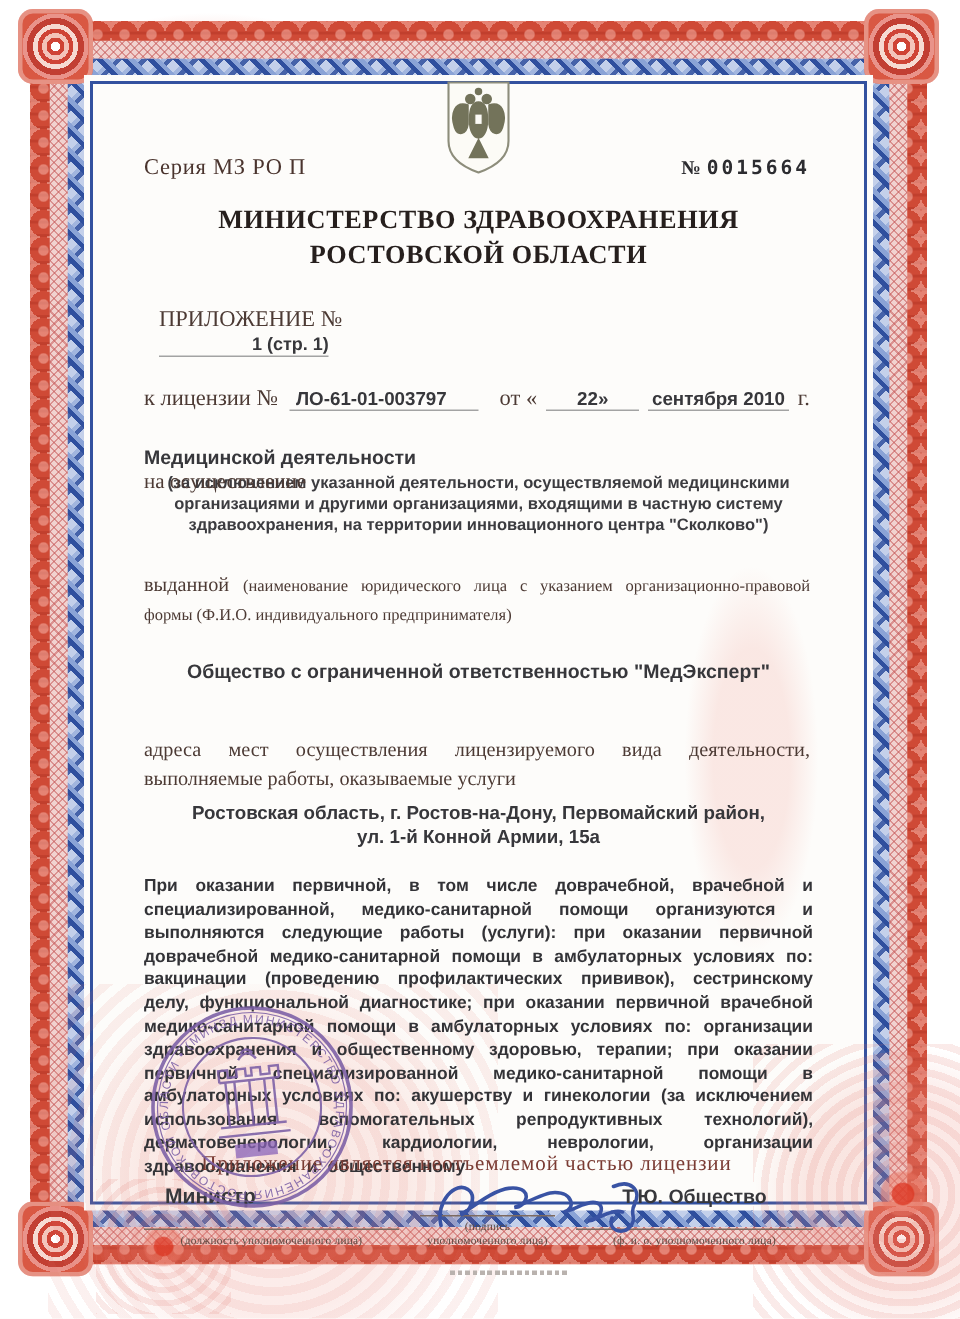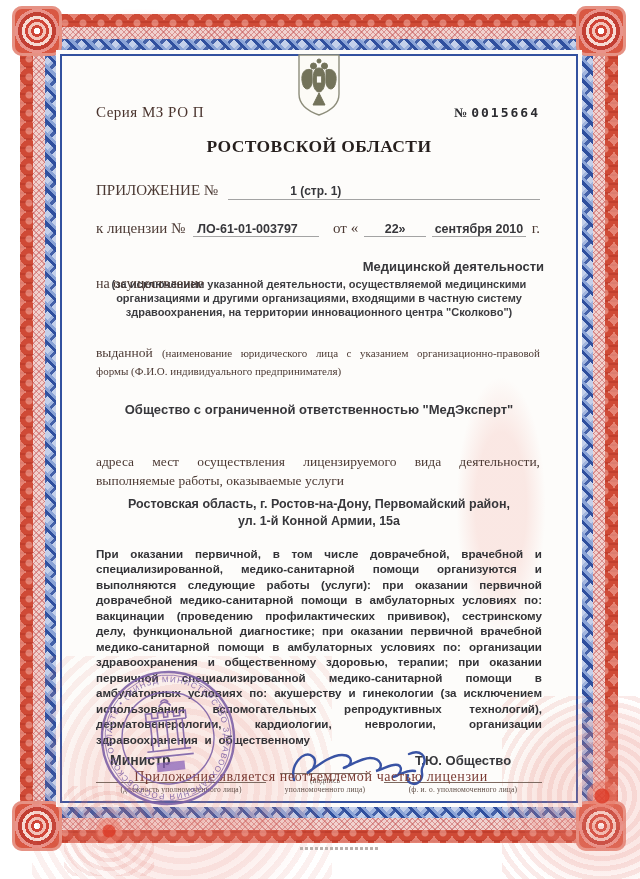--- a/index.html
+++ b/index.html
@@ -84,32 +84,32 @@
   .serial{font-size:15px;color:#4a342e;letter-spacing:.5px;}
   .docnum{font-family:"DejaVu Sans Mono", monospace;font-weight:bold;font-size:13px;color:#2c2c30;letter-spacing:2px;}
   .docnum .no{font-family:"Liberation Serif", serif;letter-spacing:0;margin-right:4px;}
 
   .title{ text-align:center;margin-top:14px;font-weight:bold;font-size:17.5px;line-height:1.3;color:#261f1d;letter-spacing:.4px;}
 
   .lbl{color:#4c3a34;}
   .val{font-family:"Liberation Sans", sans-serif;font-weight:bold;color:#37373b;}
   .uline{border-bottom:1px solid #a3a3a3;}
 
-  .appendix-row{display:flex;align-items:baseline;margin:24px 14px 0 12px;font-size:15px;}
+  .appendix-row{display:flex;align-items:baseline;margin:24px 14px 0 12px;font-size:15px;flex-direction:column;}
   .appendix-row .uline{flex:1;margin-left:10px;padding:0 0 1px 62px;font-size:12px;}
 
   .license-row{display:flex;align-items:baseline;margin:20px 14px 0 12px;font-size:15px;white-space:nowrap;}
   .license-row .num{flex:1.3;margin-left:8px;text-align:left;padding-left:4px;font-size:12.5px;}
   .license-row .ot{margin:0 6px 0 14px;}
   .license-row .day{width:62px;text-align:center;font-size:12.5px;}
   .license-row .date{flex:1;text-align:center;font-size:12.5px;margin:0 6px;}
 
   .activity-row{margin:22px 10px 0 12px;font-size:14px;position:relative;}
   .activity-row .lbl{position:absolute;left:0;top:17px;}
-  .activity-row .val{display:block;text-align:right;font-size:13px;}
+  .activity-row .val{display:block;text-align:left;font-size:13px;}
   .activity-note{margin:3px 26px 0 26px;text-align:center;font-family:"Liberation Sans", sans-serif;
     font-weight:bold;font-size:11px;line-height:1.3;color:#3c3c40;}
 
   .issued{margin:24px 14px 0 12px;font-size:13.5px;line-height:1.35;color:#4c3a34;text-align:justify;}
   .issued .small{font-size:11px;}
   .org{margin-top:22px;text-align:center;font-size:13px;}
 
   .addr-label{margin:36px 14px 0 12px;font-size:13.5px;line-height:1.4;color:#4c3a34;text-align:justify;}
   .addr-val{margin-top:5px;text-align:center;font-size:12.5px;line-height:1.35;}
 
@@ -175,20 +175,21 @@
           </div>
 
           <div class="serial-row">
             <span class="serial">Серия МЗ РО П</span>
             <span class="docnum">
               <span class="no">№</span><span>0015664</span>
             </span>
           </div>
 
           <div class="title">
+            <div>МИНИСТЕРСТВО ЗДРАВООХРАНЕНИЯ</div>
             <div>РОСТОВСКОЙ ОБЛАСТИ</div>
           </div>
 
           <div class="appendix-row">
             <span class="lbl">ПРИЛОЖЕНИЕ №</span>
             <span class="uline val">1 (стр. 1)</span>
           </div>
 
           <div class="license-row">
             <span class="lbl">к лицензии №</span>

